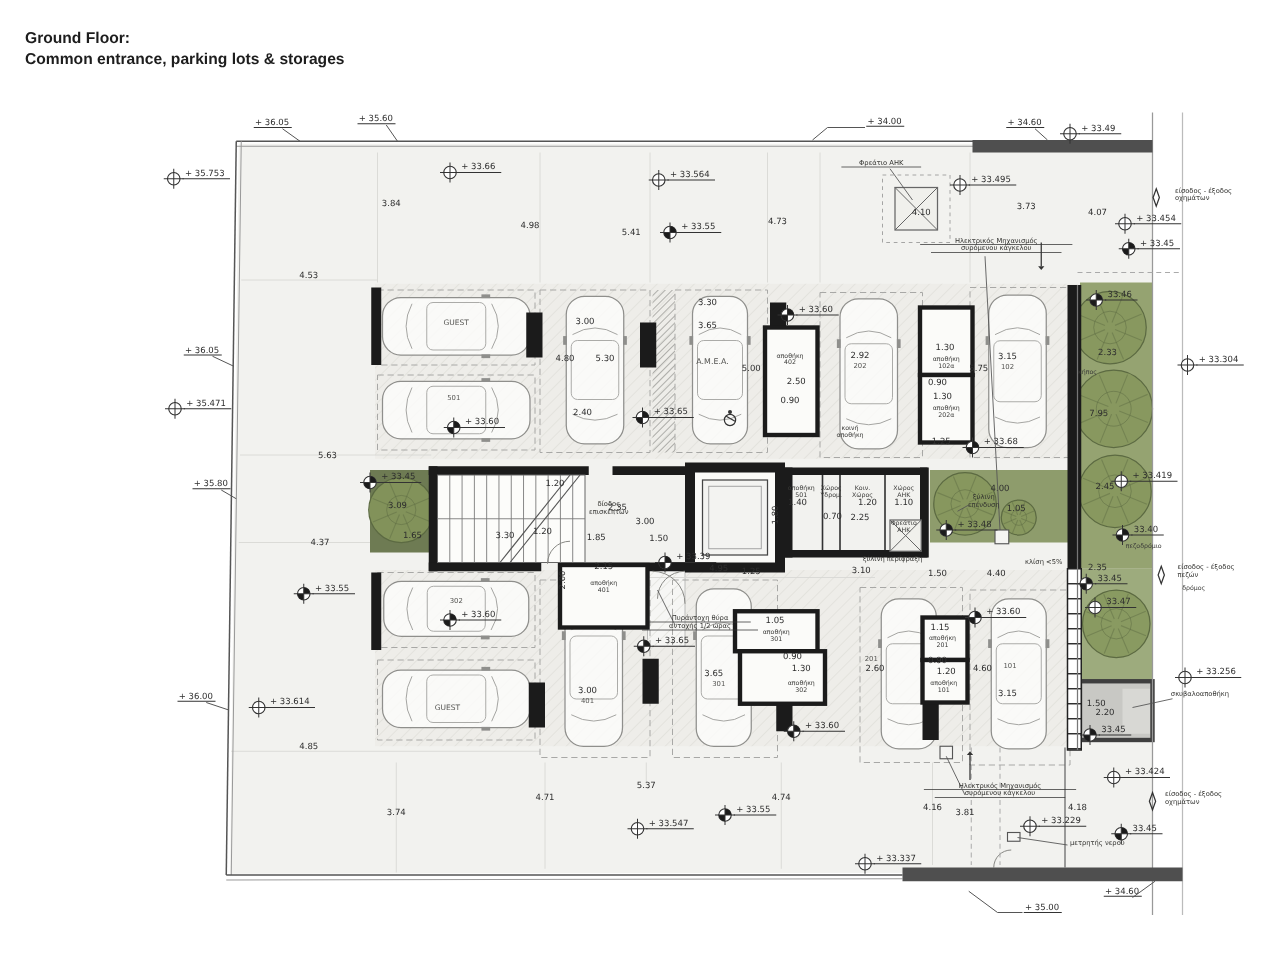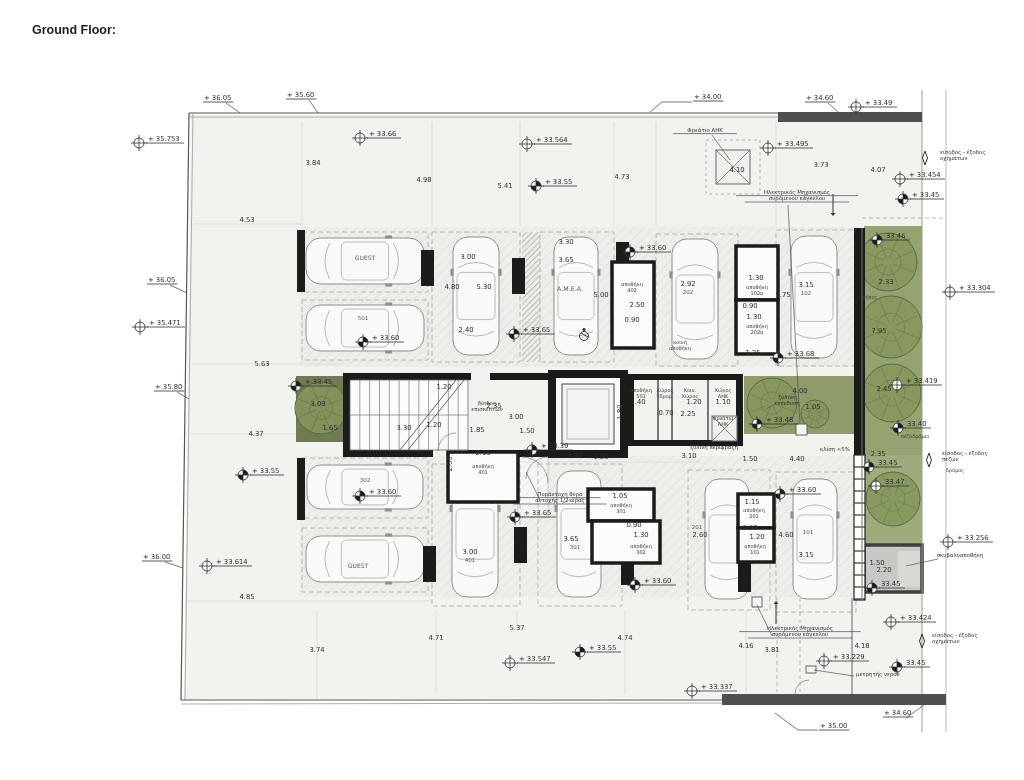--- a/index.html
+++ b/index.html
@@ -1,26 +1,27 @@
 <!DOCTYPE html>
 <html><head>
 <meta charset="utf-8">
 <style>
   html,body{margin:0;padding:0;background:#fff;}
   .page{position:relative;width:1024px;height:780px;background:#fff;overflow:hidden;
         font-family:"Liberation Sans","DejaVu Sans",sans-serif;}
-  .title{position:absolute;left:32px;top:22px;color:#1d1d1d;font-size:12.5px;font-weight:bold;line-height:1.35;}
+  .title{position:absolute;left:20px;top:22px;color:#1d1d1d;font-size:12.5px;font-weight:bold;line-height:1.35;}
   svg text{font-family:"DejaVu Sans","Liberation Sans",sans-serif;}
 </style>
 </head>
 <body>
 
 <div class="page">
   <div class="title">
     <div>Ground Floor:</div>
+    <div>Common entrance, parking lots &amp; storages</div>
   </div>
   <svg id="plan-svg" width="1024" height="780" viewBox="0 0 1024 780" xmlns="http://www.w3.org/2000/svg">
     <defs>
       <pattern id="hatch" width="7" height="7" patternTransform="rotate(45)" patternUnits="userSpaceOnUse">
         <line x1="0" y1="0" x2="0" y2="7" stroke="#dcdcd6" stroke-width="1"></line>
       </pattern>
       <pattern id="hatchD" width="4" height="4" patternTransform="rotate(45)" patternUnits="userSpaceOnUse">
         <line x1="0" y1="0" x2="0" y2="4" stroke="#9a9a96" stroke-width="1.2"></line>
       </pattern>
     </defs>

